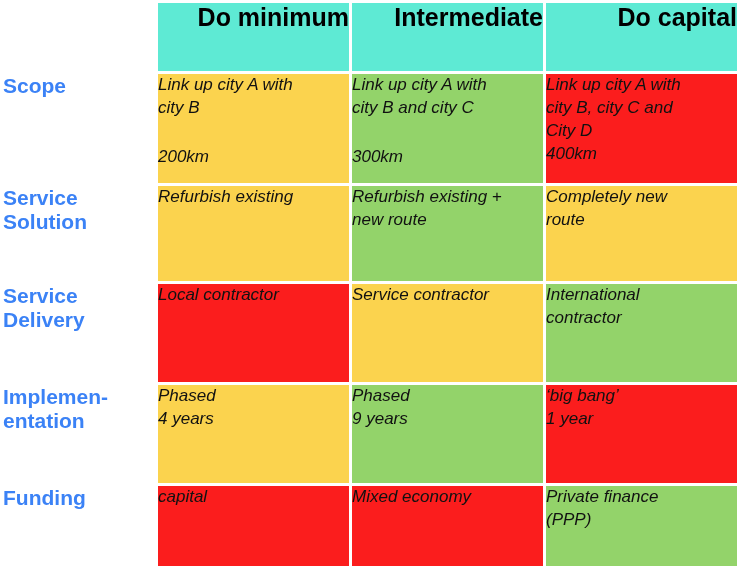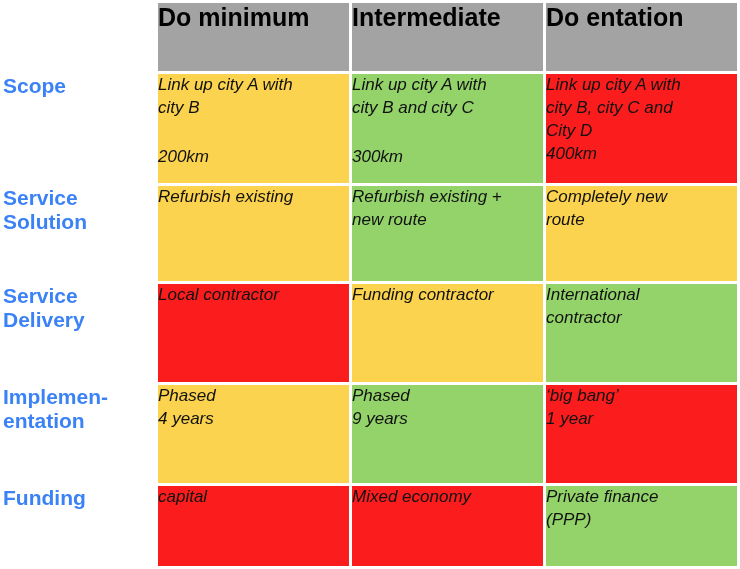--- a/index.html
+++ b/index.html
@@ -22,22 +22,22 @@
   #matrix td, #matrix th {
     border: 3px solid #ffffff;
     vertical-align: top;
     padding: 0;
   }
   .corner-cell {
     background: #ffffff;
     width: 152px;
   }
   .col-head {
-    background: #a3a3a3;
-    text-align: left;
+    background: #5eead4;
+    text-align: right;
     vertical-align: middle;
     font-size: 25px;
     font-weight: bold;
     color: #000000;
     height: 68px;
     padding: 0 6px;
   }
   .row-head {
     background: #ffffff;
     font-size: 21px;
@@ -72,21 +72,21 @@
 </style>
 </head>
 <body>
 
 <table id="matrix">
   <thead>
     <tr>
       <th class="corner-cell"></th>
       <th class="col-head">Do minimum</th>
       <th class="col-head">Intermediate</th>
-      <th class="col-head">Do entation</th>
+      <th class="col-head">Do capital</th>
     </tr>
   </thead>
   <tbody>
 
     <tr class="r-scope">
       <td class="row-head">
         <span class="line">Scope</span>
       </td>
       <td class="cell amber">
         <span class="line">Link up city A with</span>
@@ -128,21 +128,21 @@
 
     <tr class="r-service-delivery">
       <td class="row-head">
         <span class="line">Service</span>
         <span class="line">Delivery</span>
       </td>
       <td class="cell red">
         <span class="line">Local contractor</span>
       </td>
       <td class="cell amber">
-        <span class="line">Funding contractor</span>
+        <span class="line">Service contractor</span>
       </td>
       <td class="cell green">
         <span class="line">International</span>
         <span class="line">contractor</span>
       </td>
     </tr>
 
     <tr class="r-implementation">
       <td class="row-head">
         <span class="line">Implemen-</span>

